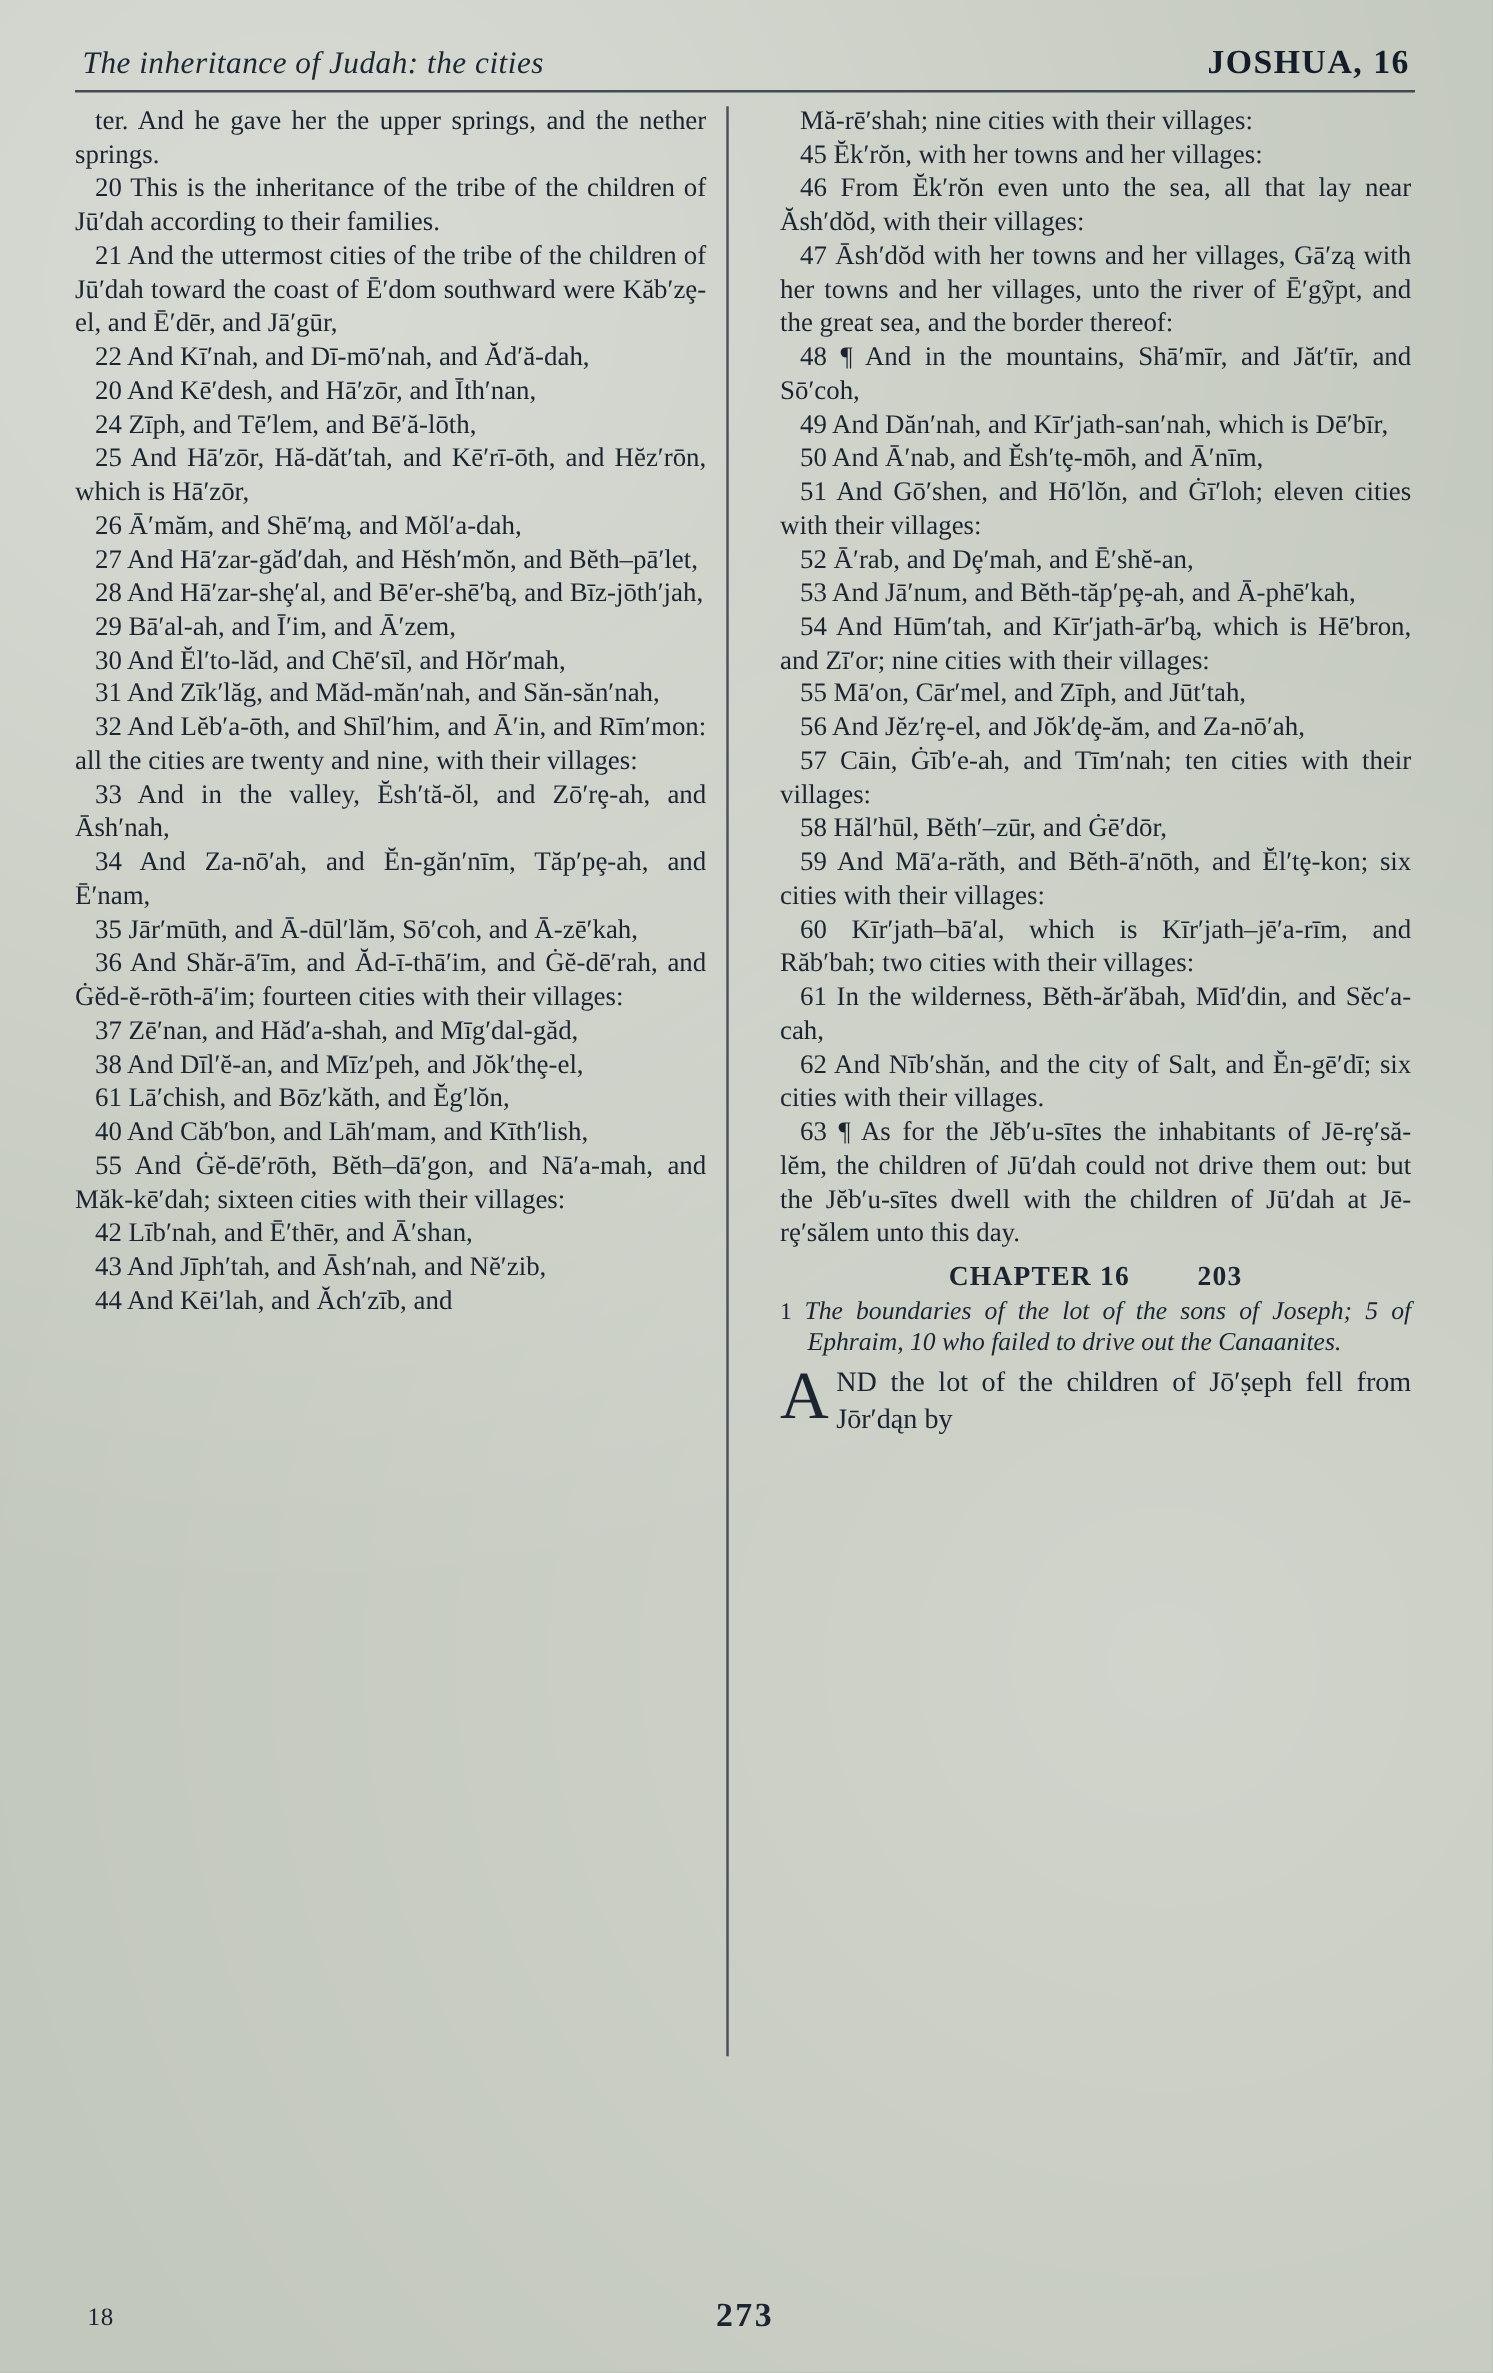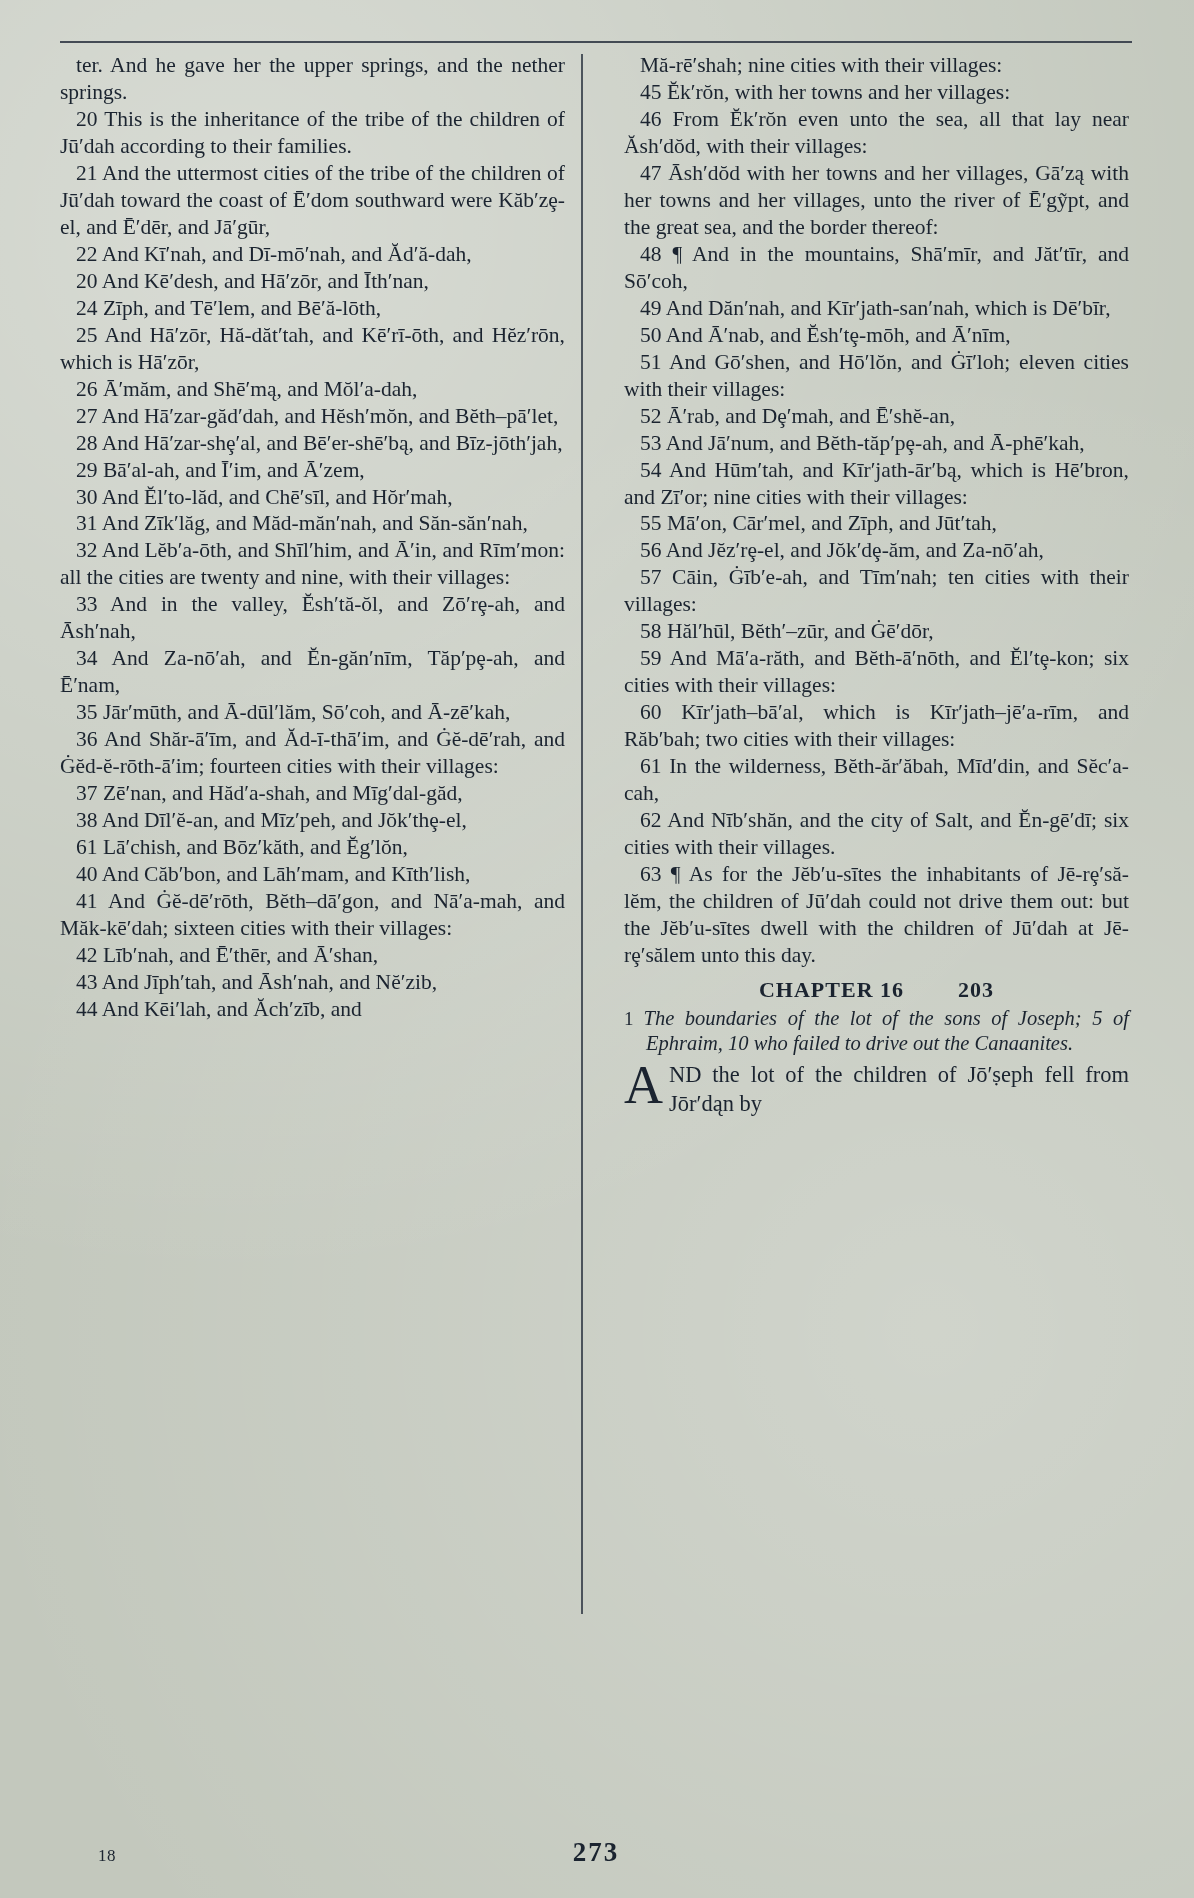--- a/index.html
+++ b/index.html
@@ -127,41 +127,44 @@
     position: absolute;
     left: 0;
     right: 0;
     bottom: 6px;
     height: 30px;
   }
   .sig {
     position: absolute;
     left: 10px;
     bottom: 2px;
-    font-size: 17px;
+    font-size: 20px;
     letter-spacing: 0.5px;
-    margin-left: 28px;
   }
   .folio {
     position: absolute;
     left: 0;
     right: 0;
     bottom: 0;
     text-align: center;
     font-size: 27px;
     letter-spacing: 2px;
     font-weight: bold;
   }
 </style>
 </head>
 <body>
 
 <div class="page">
   <div class="sheet">
 
+    <div class="running-head">
+      <div class="rh-left">The inheritance of Judah: the cities</div>
+      <div class="rh-right">JOSHUA, 16</div>
+    </div>
     <div class="rule"></div>
 
     <div class="columns">
       <div class="divider"></div>
 
       <div class="col left">
         <p class="v">ter. And he gave her the upper springs, and the nether springs.</p>
         <p class="v">20 This is the inheritance of the tribe of the children of Jū′dah according to their families.</p>
         <p class="v">21 And the uttermost cities of the tribe of the children of Jū′dah toward the coast of Ē′dom southward were Kăb′zȩ-el, and Ē′dēr, and Jā′gūr,</p>
         <p class="v">22 And Kī′nah, and Dī-mō′nah, and Ăd′ă-dah,</p>
@@ -176,21 +179,21 @@
         <p class="v">31 And Zīk′lăg, and Măd-măn′nah, and Săn-săn′nah,</p>
         <p class="v">32 And Lĕb′a-ōth, and Shīl′him, and Ā′in, and Rīm′mon: all the cities are twenty and nine, with their villages:</p>
         <p class="v">33 And in the valley, Ĕsh′tă-ŏl, and Zō′rȩ-ah, and Āsh′nah,</p>
         <p class="v">34 And Za-nō′ah, and Ĕn-găn′nīm, Tăp′pȩ-ah, and Ē′nam,</p>
         <p class="v">35 Jār′mūth, and Ā-dūl′lăm, Sō′coh, and Ā-zē′kah,</p>
         <p class="v">36 And Shăr-ā′īm, and Ăd-ī-thā′im, and Ġĕ-dē′rah, and Ġĕd-ĕ-rōth-ā′im; fourteen cities with their villages:</p>
         <p class="v">37 Zē′nan, and Hăd′a-shah, and Mīg′dal-găd,</p>
         <p class="v">38 And Dīl′ĕ-an, and Mīz′peh, and Jŏk′thȩ-el,</p>
         <p class="v">61 Lā′chish, and Bōz′kăth, and Ĕg′lŏn,</p>
         <p class="v">40 And Căb′bon, and Lāh′mam, and Kīth′lish,</p>
-        <p class="v">41 And Ġĕ-dē′rōth, Bĕth–dā′gon, and Nā′a-mah, and Măk-kē′dah; sixteen cities with their villages:</p>
+        <p class="v">55 And Ġĕ-dē′rōth, Bĕth–dā′gon, and Nā′a-mah, and Măk-kē′dah; sixteen cities with their villages:</p>
         <p class="v">42 Līb′nah, and Ē′thēr, and Ā′shan,</p>
         <p class="v">43 And Jīph′tah, and Āsh′nah, and Nĕ′zib,</p>
         <p class="v">44 And Kēi′lah, and Ăch′zīb, and</p>
       </div>
 
       <div class="col right">
         <p class="v">Mă-rē′shah; nine cities with their villages:</p>
         <p class="v">45 Ĕk′rŏn, with her towns and her villages:</p>
         <p class="v">46 From Ĕk′rŏn even unto the sea, all that lay near Ăsh′dŏd, with their villages:</p>
         <p class="v">47 Āsh′dŏd with her towns and her villages, Gā′zą with her towns and her villages, unto the river of Ē′gỹpt, and the great sea, and the border thereof:</p>

